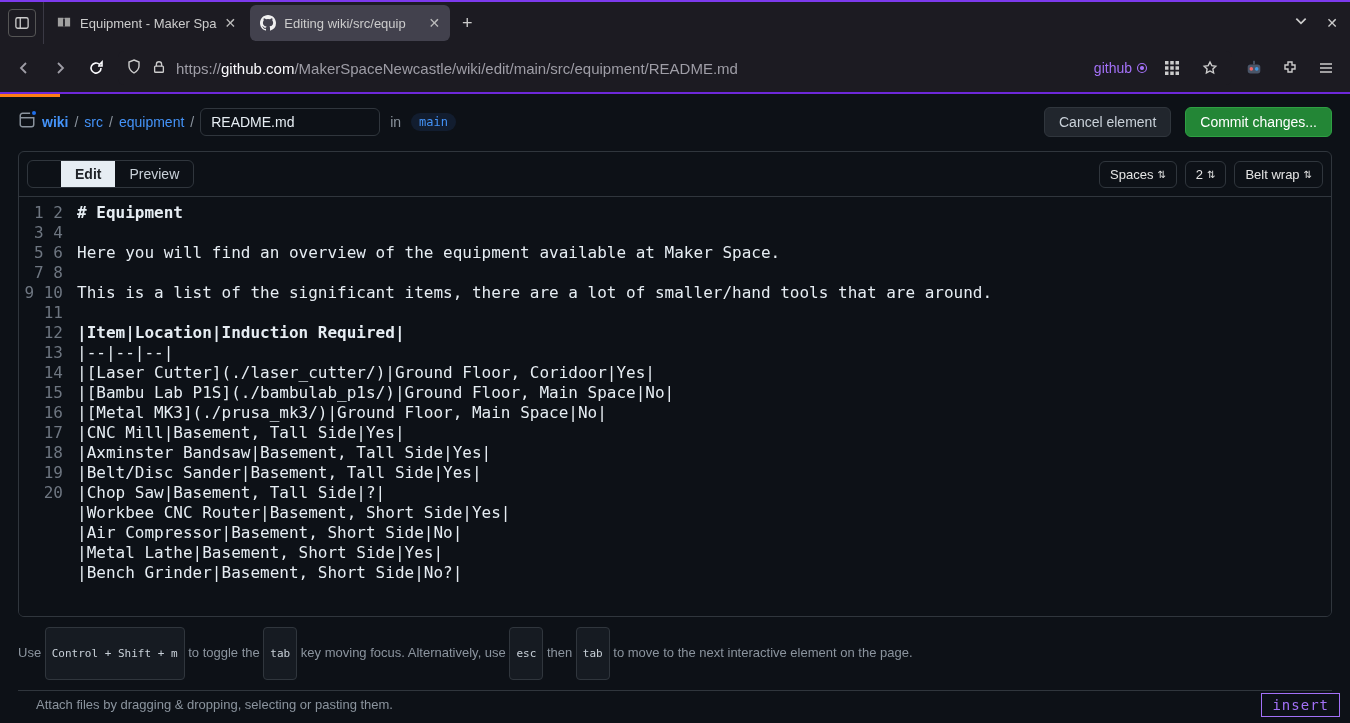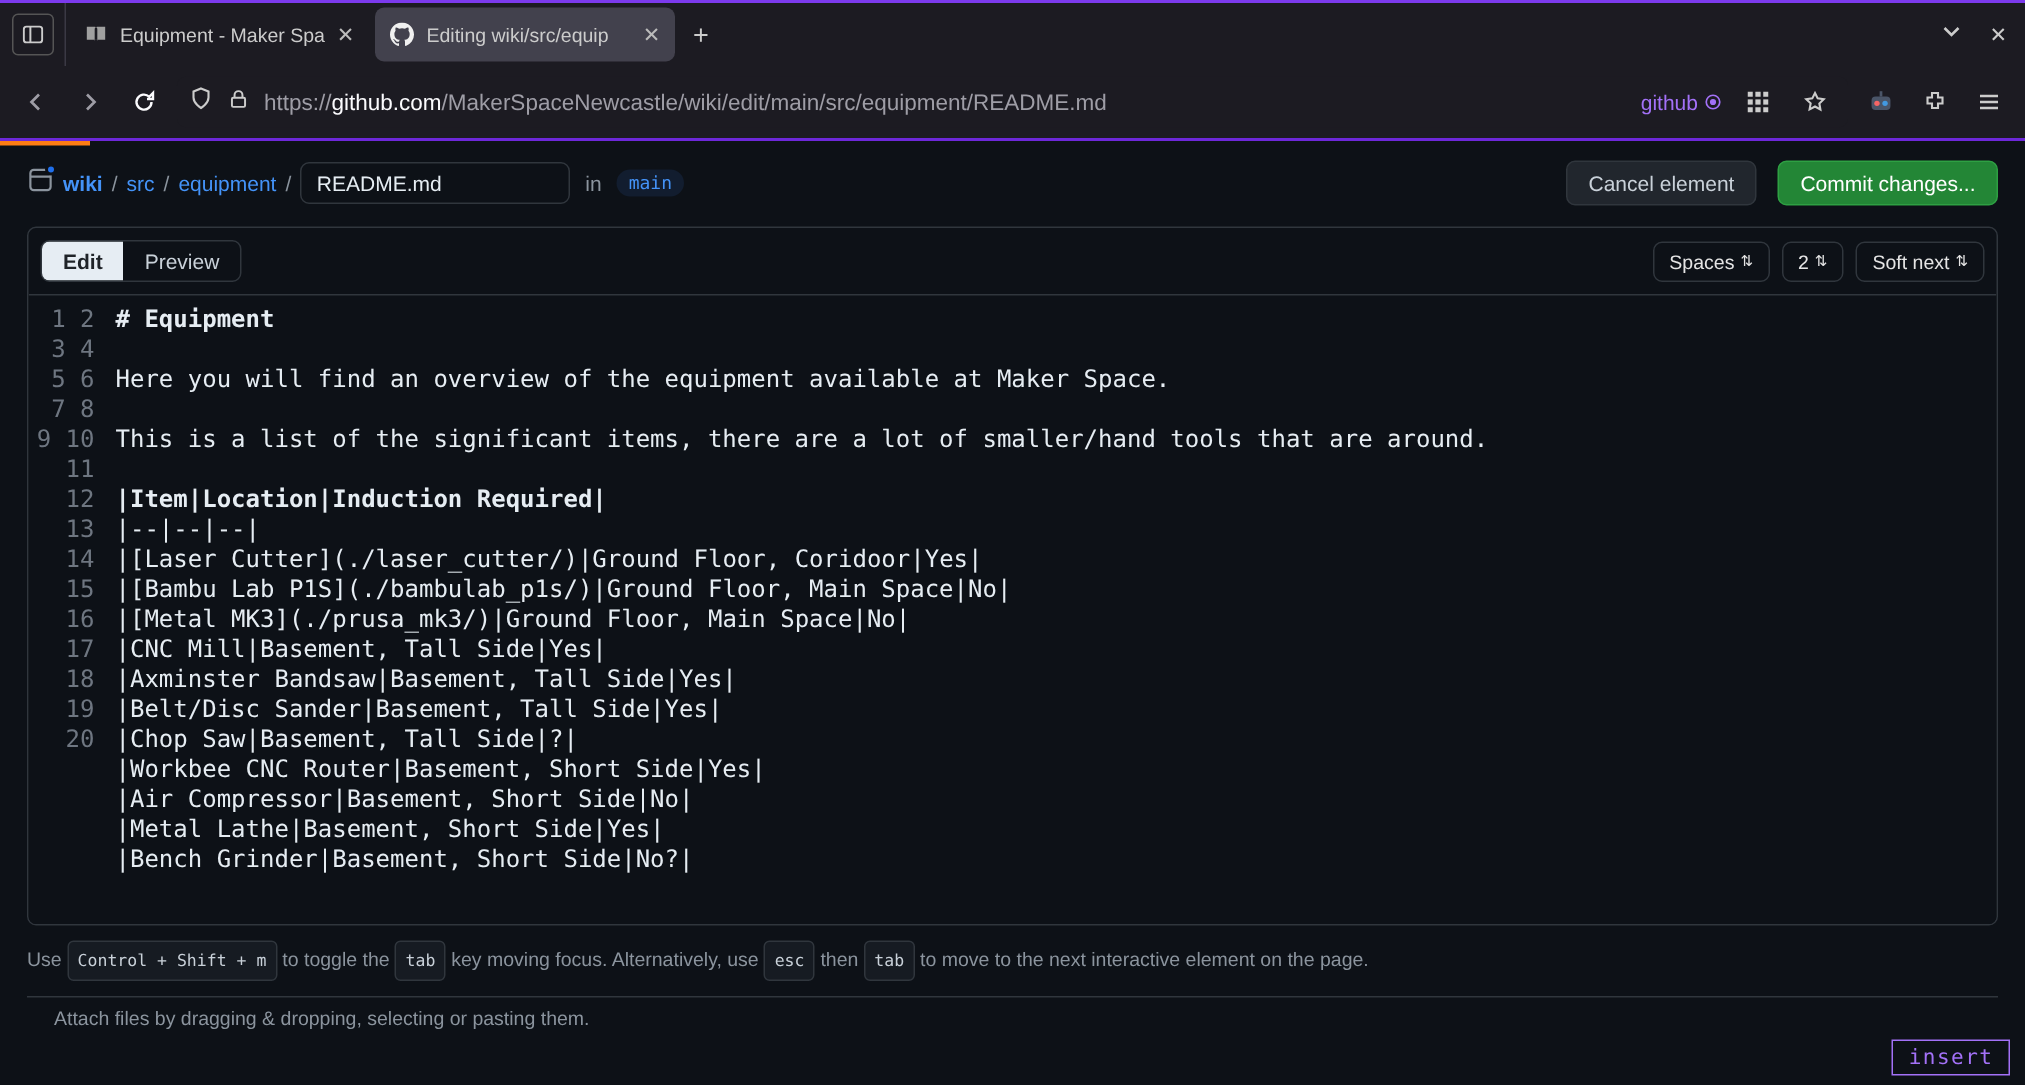--- a/index.html
+++ b/index.html
@@ -156,20 +156,21 @@
 .seg-btn {
   padding:5px 14px;
   font-size:14px;
   color:#c9d1d9;
   background:transparent;
 }
 .seg-btn.active {
   background:#e6edf3;
   color:#1f2328;
   font-weight:600;
+  margin-left:33px;
 }
 .editor-opts { margin-left:auto; display:flex; gap:8px; }
 .opt {
   border:1px solid #30363d;
   border-radius:6px;
   padding:5px 10px;
   font-size:13px;
   color:#e5e5e5;
   display:flex; align-items:center; gap:4px;
 }
@@ -199,21 +200,21 @@
 .code .link { color:#e6edf3; }
 .footer-hint {
   padding:10px 18px 6px;
   color:#8b949e;
   font-size:13px;
 }
 .kbd {
   display:inline-block;
   border:1px solid #30363d;
   border-radius:4px;
-  padding:6px 6px;
+  padding:19px 6px;
   font-family: ui-monospace, monospace;
   font-size:11px;
   color:#c9d1d9;
   background:#161b22;
 }
 .attach-row {
   padding:6px 18px;
   color:#8b949e;
   font-size:13px;
   border-top:1px solid #30363d;
@@ -379,21 +380,21 @@
       <div class="editor-opts">
         <div class="opt">
             <span>Spaces</span>
             <span class="chev">⇅</span>
           </div>
         <div class="opt">
             <span>2</span>
             <span class="chev">⇅</span>
           </div>
         <div class="opt">
-            <span>Soft next</span>
+            <span>Belt wrap</span>
             <span class="chev">⇅</span>
           </div>
       </div>
     </div>
     <div class="code-area">
       <div class="gutter">
 1
 2
 3
 4

